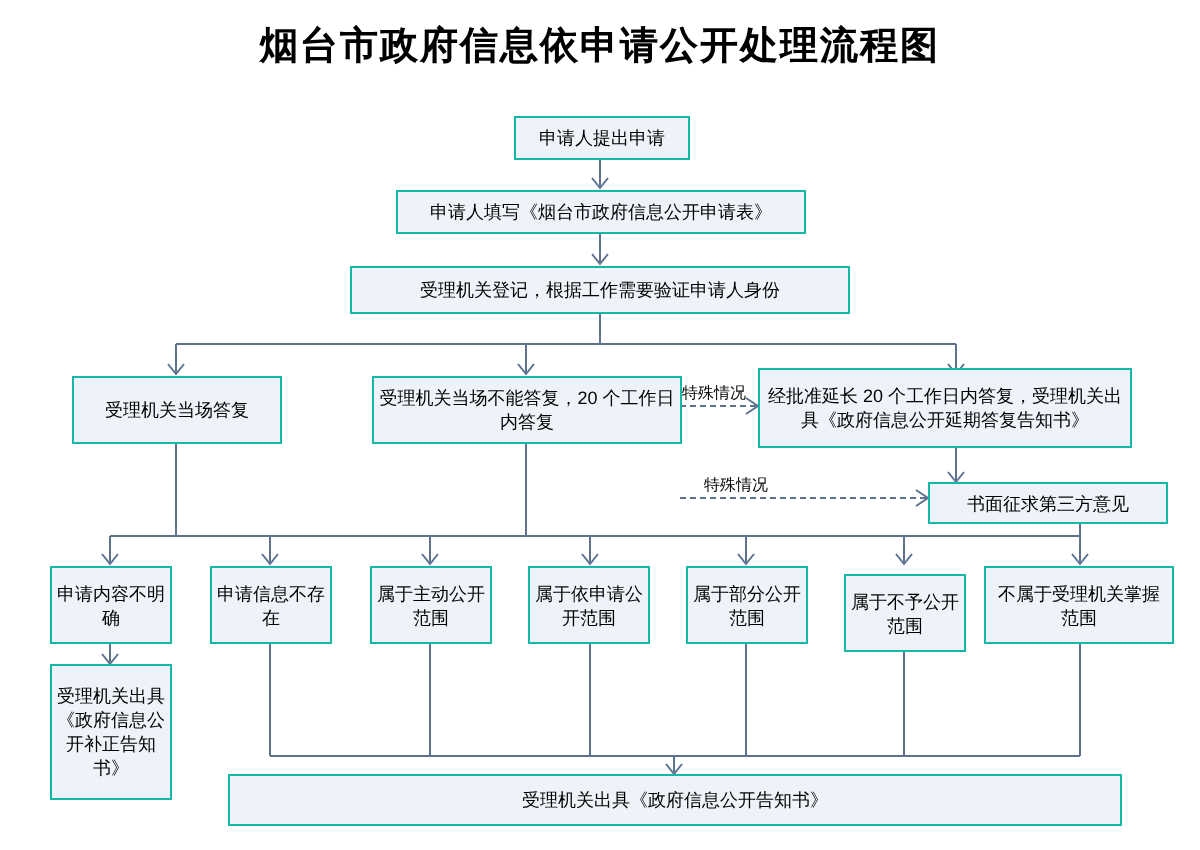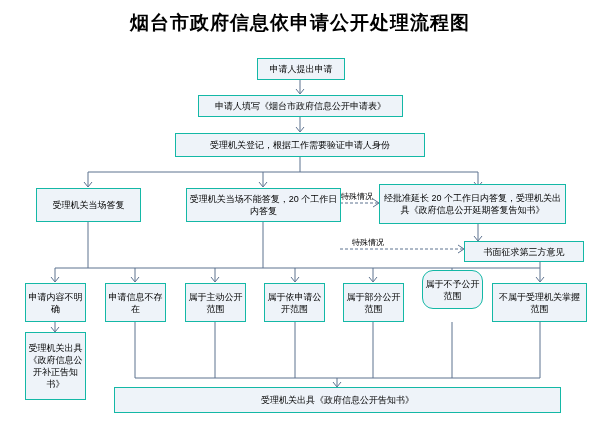--- a/index.html
+++ b/index.html
@@ -185,21 +185,21 @@
   </div>
 
   <div class="node" style="left:264px; top:283px; width:61px; height:39px;">
     <span>属于依申请公开范围</span>
   </div>
 
   <div class="node" style="left:343px; top:283px; width:61px; height:39px;">
     <span>属于部分公开范围</span>
   </div>
 
-  <div class="node" style="left:422px; top:270px; width:61px; height:39px;border-radius:11px;">
+  <div class="node" style="left:422px; top:287px; width:61px; height:39px;">
     <span>属于不予公开范围</span>
   </div>
 
   <div class="node" style="left:492px; top:283px; width:95px; height:39px;">
     <span>不属于受理机关掌握范围</span>
   </div>
 
   <div class="node" style="left:25px; top:332px; width:61px; height:68px;">
     <span>受理机关出具《政府信息公开补正告知书》</span>
   </div>

